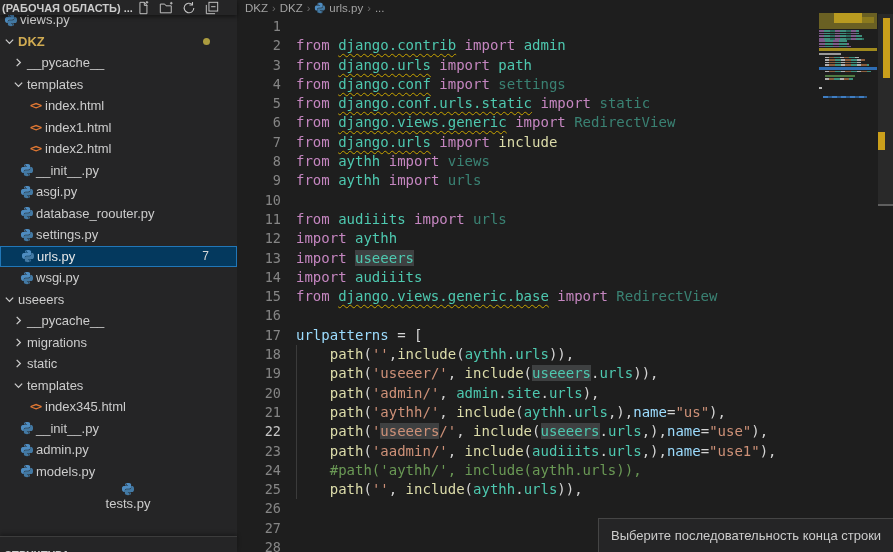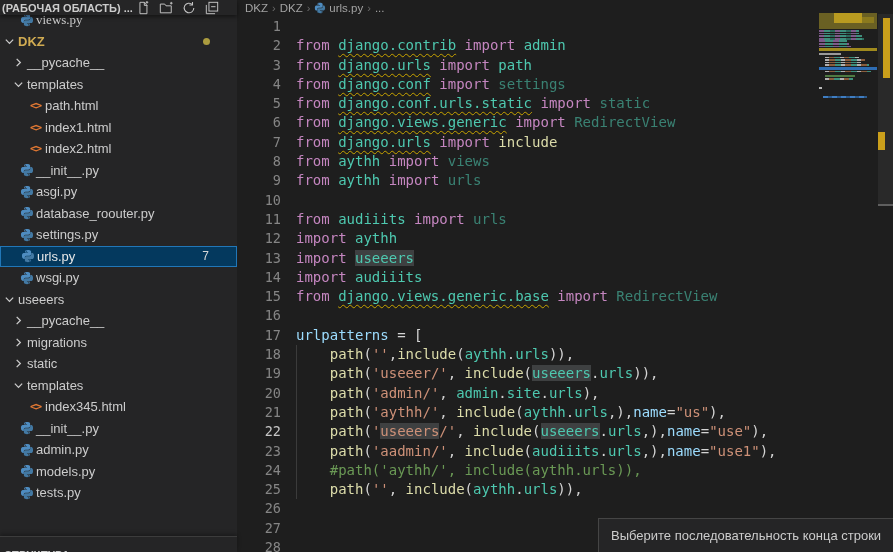--- a/index.html
+++ b/index.html
@@ -233,21 +233,21 @@
   </div>
 
   <div id="ruler">
     <div class="slider"></div>
     <div class="mk" style="left:5px;top:18px;width:7px;height:60px;"></div>
     <div class="mk" style="left:0;top:132px;width:7px;height:18px;"></div>
   </div>
 
   <div id="sidebar">
     <div id="tree">
-        <div class="row" style="padding-left: 18px; font-family: Liberation Serif, serif;">
+        <div class="row" style="padding-left: 2px;">
           <span class="ficon">
             <svg width="14" height="14" viewBox="0 0 32 32">
               <path fill="#4e8cc0" d="M15.9 2c-6.8 0-6.4 3-6.4 3v3.1h6.6v1H6.9S2.2 8.6 2.2 15.7c0 7.2 4.1 6.9 4.1 6.9h2.4v-3.2s-.1-4.1 4-4.1h6.6s3.8.1 3.8-3.7V5.7S23.6 2 15.9 2zm-3.6 2.1a1.2 1.2 0 1 1 0 2.4 1.2 1.2 0 0 1 0-2.4z"></path>
               <path fill="#4379a3" d="M16.1 30c6.8 0 6.4-3 6.4-3v-3.1h-6.6v-1h9.2s4.7.5 4.7-6.6c0-7.2-4.1-6.9-4.1-6.9h-2.4v3.2s.1 4.1-4 4.1h-6.6s-3.8-.1-3.8 3.7v5.9S8.4 30 16.1 30zm3.6-2.1a1.2 1.2 0 1 1 0-2.4 1.2 1.2 0 0 1 0 2.4z"></path>
             </svg>
           </span>
           <span class="lbl">views.py</span>
         </div>
         <div class="row" style="padding-left: 4px;">
           <span class="chev">
@@ -271,21 +271,21 @@
             <svg width="11" height="11" viewBox="0 0 12 12">
               <polyline points="2,4 6,8 10,4" fill="none" stroke="#cccccc" stroke-width="1.4"></polyline>
             </svg>
           </span>
           <span class="lbl">templates</span>
         </div>
         <div class="row" style="padding-left: 27px;">
           <span class="ficon">
             <span class="html-glyph">&lt;&gt;</span>
           </span>
-          <span class="lbl">path.html</span>
+          <span class="lbl">index.html</span>
         </div>
         <div class="row" style="padding-left: 27px;">
           <span class="ficon">
             <span class="html-glyph">&lt;&gt;</span>
           </span>
           <span class="lbl">index1.html</span>
         </div>
         <div class="row" style="padding-left: 27px;">
           <span class="ficon">
             <span class="html-glyph">&lt;&gt;</span>
@@ -413,21 +413,21 @@
         </div>
         <div class="row" style="padding-left: 18px;">
           <span class="ficon">
             <svg width="14" height="14" viewBox="0 0 32 32">
               <path fill="#4e8cc0" d="M15.9 2c-6.8 0-6.4 3-6.4 3v3.1h6.6v1H6.9S2.2 8.6 2.2 15.7c0 7.2 4.1 6.9 4.1 6.9h2.4v-3.2s-.1-4.1 4-4.1h6.6s3.8.1 3.8-3.7V5.7S23.6 2 15.9 2zm-3.6 2.1a1.2 1.2 0 1 1 0 2.4 1.2 1.2 0 0 1 0-2.4z"></path>
               <path fill="#4379a3" d="M16.1 30c6.8 0 6.4-3 6.4-3v-3.1h-6.6v-1h9.2s4.7.5 4.7-6.6c0-7.2-4.1-6.9-4.1-6.9h-2.4v3.2s.1 4.1-4 4.1h-6.6s-3.8-.1-3.8 3.7v5.9S8.4 30 16.1 30zm3.6-2.1a1.2 1.2 0 1 1 0-2.4 1.2 1.2 0 0 1 0 2.4z"></path>
             </svg>
           </span>
           <span class="lbl">models.py</span>
         </div>
-        <div class="row" style="padding-left: 18px;">
+        <div class="row" style="padding-left: 18px; flex-direction: column;">
           <span class="ficon">
             <svg width="14" height="14" viewBox="0 0 32 32">
               <path fill="#4e8cc0" d="M15.9 2c-6.8 0-6.4 3-6.4 3v3.1h6.6v1H6.9S2.2 8.6 2.2 15.7c0 7.2 4.1 6.9 4.1 6.9h2.4v-3.2s-.1-4.1 4-4.1h6.6s3.8.1 3.8-3.7V5.7S23.6 2 15.9 2zm-3.6 2.1a1.2 1.2 0 1 1 0 2.4 1.2 1.2 0 0 1 0-2.4z"></path>
               <path fill="#4379a3" d="M16.1 30c6.8 0 6.4-3 6.4-3v-3.1h-6.6v-1h9.2s4.7.5 4.7-6.6c0-7.2-4.1-6.9-4.1-6.9h-2.4v3.2s.1 4.1-4 4.1h-6.6s-3.8-.1-3.8 3.7v5.9S8.4 30 16.1 30zm3.6-2.1a1.2 1.2 0 1 1 0-2.4 1.2 1.2 0 0 1 0 2.4z"></path>
             </svg>
           </span>
           <span class="lbl">tests.py</span>
         </div>
       </div>
     <div id="sb-header">

